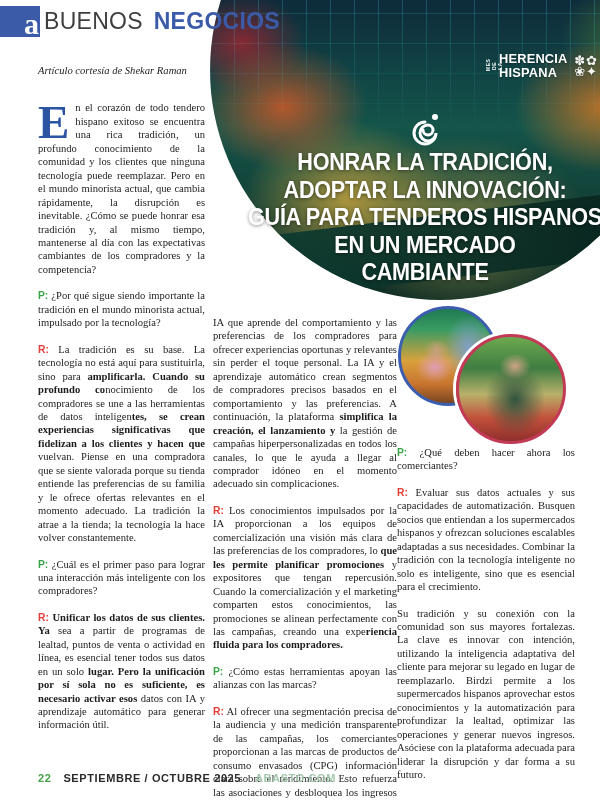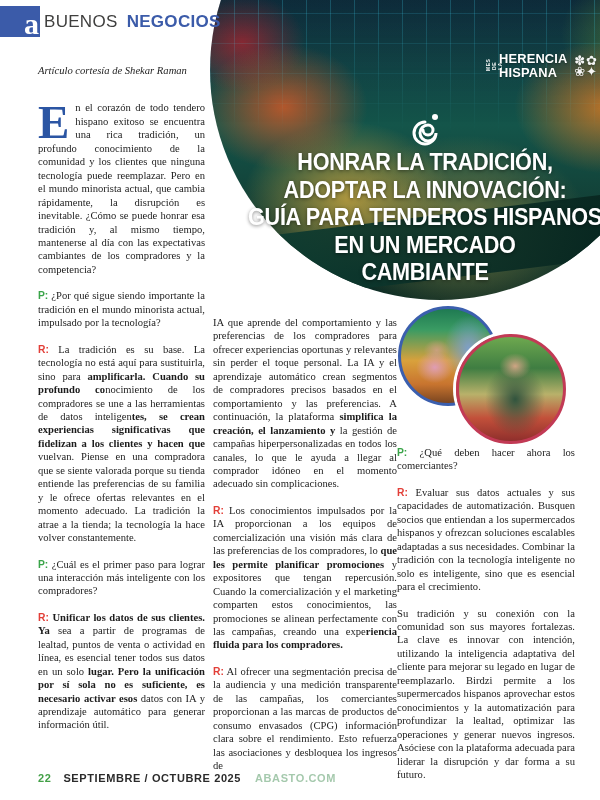--- a/index.html
+++ b/index.html
@@ -3,21 +3,21 @@
 <meta charset="utf-8">
 <style>
   html,body{margin:0;padding:0;}
   .page{position:relative;width:600px;height:800px;background:#ffffff;overflow:hidden;
         font-family:"Liberation Serif", serif;}
 
   
   .masthead{position:absolute;left:0;top:6px;display:flex;align-items:center;z-index:4;}
   .logo-box{width:40px;height:31px;background:#3b5ba9;display:flex;align-items:flex-end;justify-content:flex-end;}
   .logo-a{color:#fff;font:700 30px/27px "Liberation Serif",serif;padding-right:1px;}
-  .masthead-title{margin-left:4px;font-family:"Liberation Sans",sans-serif;font-size:17px;letter-spacing:.3px;}
+  .masthead-title{margin-left:4px;font-family:"Liberation Sans",sans-serif;font-size:23px;letter-spacing:.3px;}
   .mt-dark{color:#3f3f3e;font-weight:400;}
   .mt-accent{color:#3b5ba9;font-weight:700;margin-left:4px;}
 
   
   .hero-circle{position:absolute;left:210px;top:-160px;width:460px;height:460px;border-radius:50%;
     overflow:hidden;z-index:1;
     background:
       radial-gradient(120px 90px at 16% 58%, rgba(209,90,40,.85), transparent 70%),
       radial-gradient(90px 70px at 7% 44%, rgba(165,42,52,.9), transparent 70%),
       radial-gradient(150px 110px at 30% 78%, rgba(198,164,64,.85), transparent 70%),
@@ -137,20 +137,21 @@
       <p class="para byline">Artículo cortesía de Shekar Raman</p>
       <p class="para drop"><span class="dropcap">E</span>n el corazón de todo tendero hispano exitoso se encuentra una rica tradición, un profundo conocimiento de la comunidad y los clientes que ninguna tecnología puede reemplazar. Pero en el mundo minorista actual, que cambia rápidamente, la disrupción es inevitable. ¿Cómo se puede honrar esa tradición y, al mismo tiempo, mantenerse al día con las expectativas cambiantes de los compradores y la competencia?</p>
       <p class="para q"><span class="lead q">P:</span> ¿Por qué sigue siendo importante la tradición en el mundo minorista actual, impulsado por la tecnología?</p>
       <p class="para a"><span class="lead r">R:</span> La tradición es su base. La tecnología no está aquí para sustituirla, sino para <b>amplificarla. Cuando su profundo co</b>nocimiento de los compradores se une a las herramientas de datos inteligen<b>tes, se crean experiencias significativas que fidelizan a los clientes y hacen que</b> vuelvan. Piense en una compradora que se siente valorada porque su tienda entiende las preferencias de su familia y le ofrece ofertas relevantes en el momento adecuado. La tradición la atrae a la tienda; la tecnología la hace volver constantemente.</p>
       <p class="para q"><span class="lead q">P:</span> ¿Cuál es el primer paso para lograr una interacción más inteligente con los compradores?</p>
       <p class="para a"><span class="lead r">R:</span> <b>Unificar los datos de sus clientes. Ya</b> sea a partir de programas de lealtad, puntos de venta o actividad en línea, es esencial tener todos sus datos en un solo <b>lugar. Pero la unificación por sí sola no es suficiente, es necesario activar esos</b> datos con IA y aprendizaje automático para generar información útil.</p>
     </div>
   <div class="col col-2">
       <p class="para body">IA que aprende del comportamiento y las preferencias de los compradores para ofrecer experiencias oportunas y relevantes sin perder el toque personal. La IA y el aprendizaje automático crean segmentos de compradores precisos basados en el comportamiento y las preferencias. A continuación, la plataforma <b>simplifica la creación, el lanzamiento y</b> la gestión de campañas hiperpersonalizadas en todos los canales, lo que le ayuda a llegar al comprador idóneo en el momento adecuado sin complicaciones.</p>
       <p class="para a"><span class="lead r">R:</span> Los conocimientos impulsados por la IA proporcionan a los equipos de comercialización una visión más clara de las preferencias de los compradores, lo <b>que les permite planificar promociones</b> y expositores que tengan repercusión. Cuando la comercialización y el marketing comparten estos conocimientos, las promociones se alinean perfectamente con las campañas, creando una expe<b>riencia fluida para los compradores.</b></p>
+      <p class="para q"><span class="lead q">P:</span> ¿Cómo estas herramientas apoyan las alianzas con las marcas?</p>
       <p class="para a"><span class="lead r">R:</span> Al ofrecer una segmentación precisa de la audiencia y una medición transparente de las campañas, los comerciantes proporcionan a las marcas de productos de consumo envasados (CPG) información clara sobre el rendimiento. Esto refuerza las asociaciones y desbloquea los ingresos de</p>
     </div>
   <div class="col col-3">
       <p class="para q"><span class="lead q">P:</span> ¿Qué deben hacer ahora los comerciantes?</p>
       <p class="para a"><span class="lead r">R:</span> Evaluar sus datos actuales y sus capacidades de automatización. Busquen socios que entiendan a los supermercados hispanos y ofrezcan soluciones escalables adaptadas a sus necesidades. Combinar la tradición con la tecnología inteligente no solo es inteligente, sino que es esencial para el crecimiento.</p>
       <p class="para body">Su tradición y su conexión con la comunidad son sus mayores fortalezas. La clave es innovar con intención, utilizando la inteligencia adaptativa del cliente para mejorar su legado en lugar de reemplazarlo. Birdzi permite a los supermercados hispanos aprovechar estos conocimientos y la automatización para profundizar la lealtad, optimizar las operaciones y generar nuevos ingresos. Asóciese con la plataforma adecuada para liderar la disrupción y dar forma a su futuro.</p>
     </div>
 
   <div class="footer">
     <span class="page-num">22</span>

